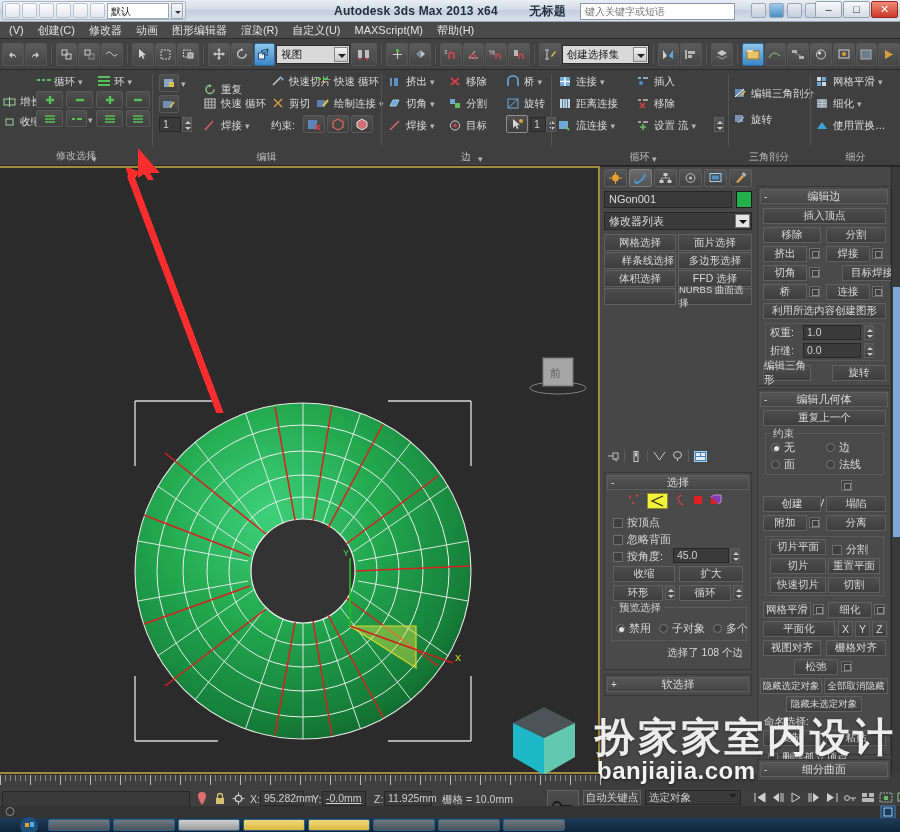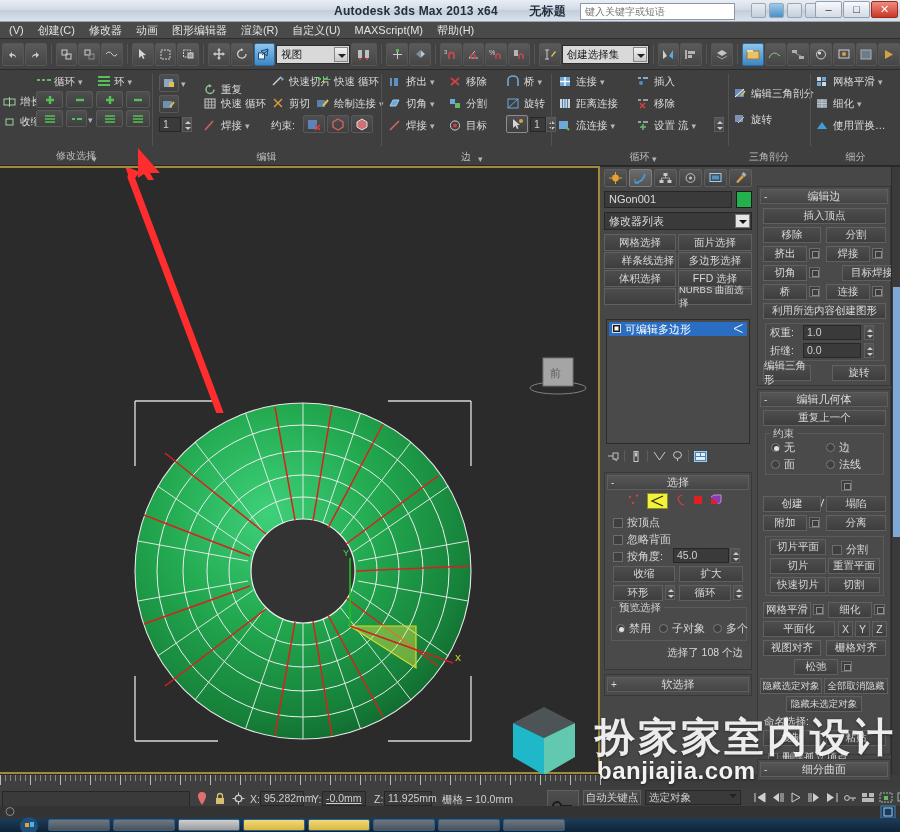--- a/index.html
+++ b/index.html
@@ -193,20 +193,30 @@
   .wm-sub { font-size:24px; font-weight:bold; color:#f2f2f2; letter-spacing:0.5px;
             text-shadow:0 1px 3px rgba(0,0,0,0.5); }
   .arrow { position:absolute; pointer-events:none; }
 </style>
 </head>
 <body>
 
 <div id="app">
 
   <div class="titlebar">
+    <div class="qat">
+      <div class="qat-ico"></div>
+      <div class="qat-ico"></div>
+      <div class="qat-ico"></div>
+      <div class="qat-ico"></div>
+      <div class="qat-ico"></div>
+      <div class="qat-ico"></div>
+      <div class="qat-sel">默认</div>
+      <div class="qat-drop"></div>
+    </div>
     <div class="title-text">
       <span>Autodesk 3ds Max  2013 x64</span>
       <span class="sub">无标题</span>
     </div>
     <div class="searchbox">键入关键字或短语</div>
     <div class="hdr-icons">
       <div class="hdr-ic"></div>
       <div class="hdr-ic blue"></div>
       <div class="hdr-ic"></div>
       <div class="hdr-ic"></div>
@@ -910,36 +920,20 @@
 
     <div class="selbtn" style="left:4px; top:67px; width:72px;">网格选择</div>
     <div class="selbtn" style="left:78px; top:67px; width:74px;">面片选择</div>
     <div class="selbtn" style="left:4px; top:85px; width:72px;padding-left:16px;">样条线选择</div>
     <div class="selbtn" style="left:78px; top:85px; width:74px;">多边形选择</div>
     <div class="selbtn" style="left:4px; top:103px; width:72px;">体积选择</div>
     <div class="selbtn" style="left:78px; top:103px; width:74px;">FFD 选择</div>
     <div class="selbtn" style="left:4px; top:121px; width:72px;"></div>
     <div class="selbtn" style="left:78px; top:121px; width:74px; font-size:9.5px;">NURBS 曲面选择</div>
 
-    <div class="modstack">
-      <div class="modstack-row">
-        <span>
-          <svg width="9" height="9" viewBox="0 0 9 9">
-              <rect x="0.5" y="0.5" width="8" height="8" fill="#1b1b1b" stroke="#ddd"></rect>
-              <rect x="2.5" y="2.5" width="4" height="4" fill="#fff"></rect>
-            </svg>
-        </span>
-        <span>可编辑多边形</span>
-        <span style="margin-left:auto; margin-right:3px;">
-          <svg width="11" height="9" viewBox="0 0 11 9">
-              <path d="M9.5 0.5 L1 4.5 L9.5 8.5" fill="none" stroke="#fff"></path>
-            </svg>
-        </span>
-      </div>
-    </div>
 
     <div class="stack-toolbar">
       <span class="stack-ic">
         <svg width="13" height="11" viewBox="0 0 13 11">
             <path d="M1 5 h5" stroke="#c0c0c0"></path>
             <rect x="6" y="2" width="5" height="6" fill="none" stroke="#c0c0c0"></rect>
             <path d="M7 8 l3 2" stroke="#c0c0c0"></path>
           </svg>
       </span>
       <span class="vbar"></span>

